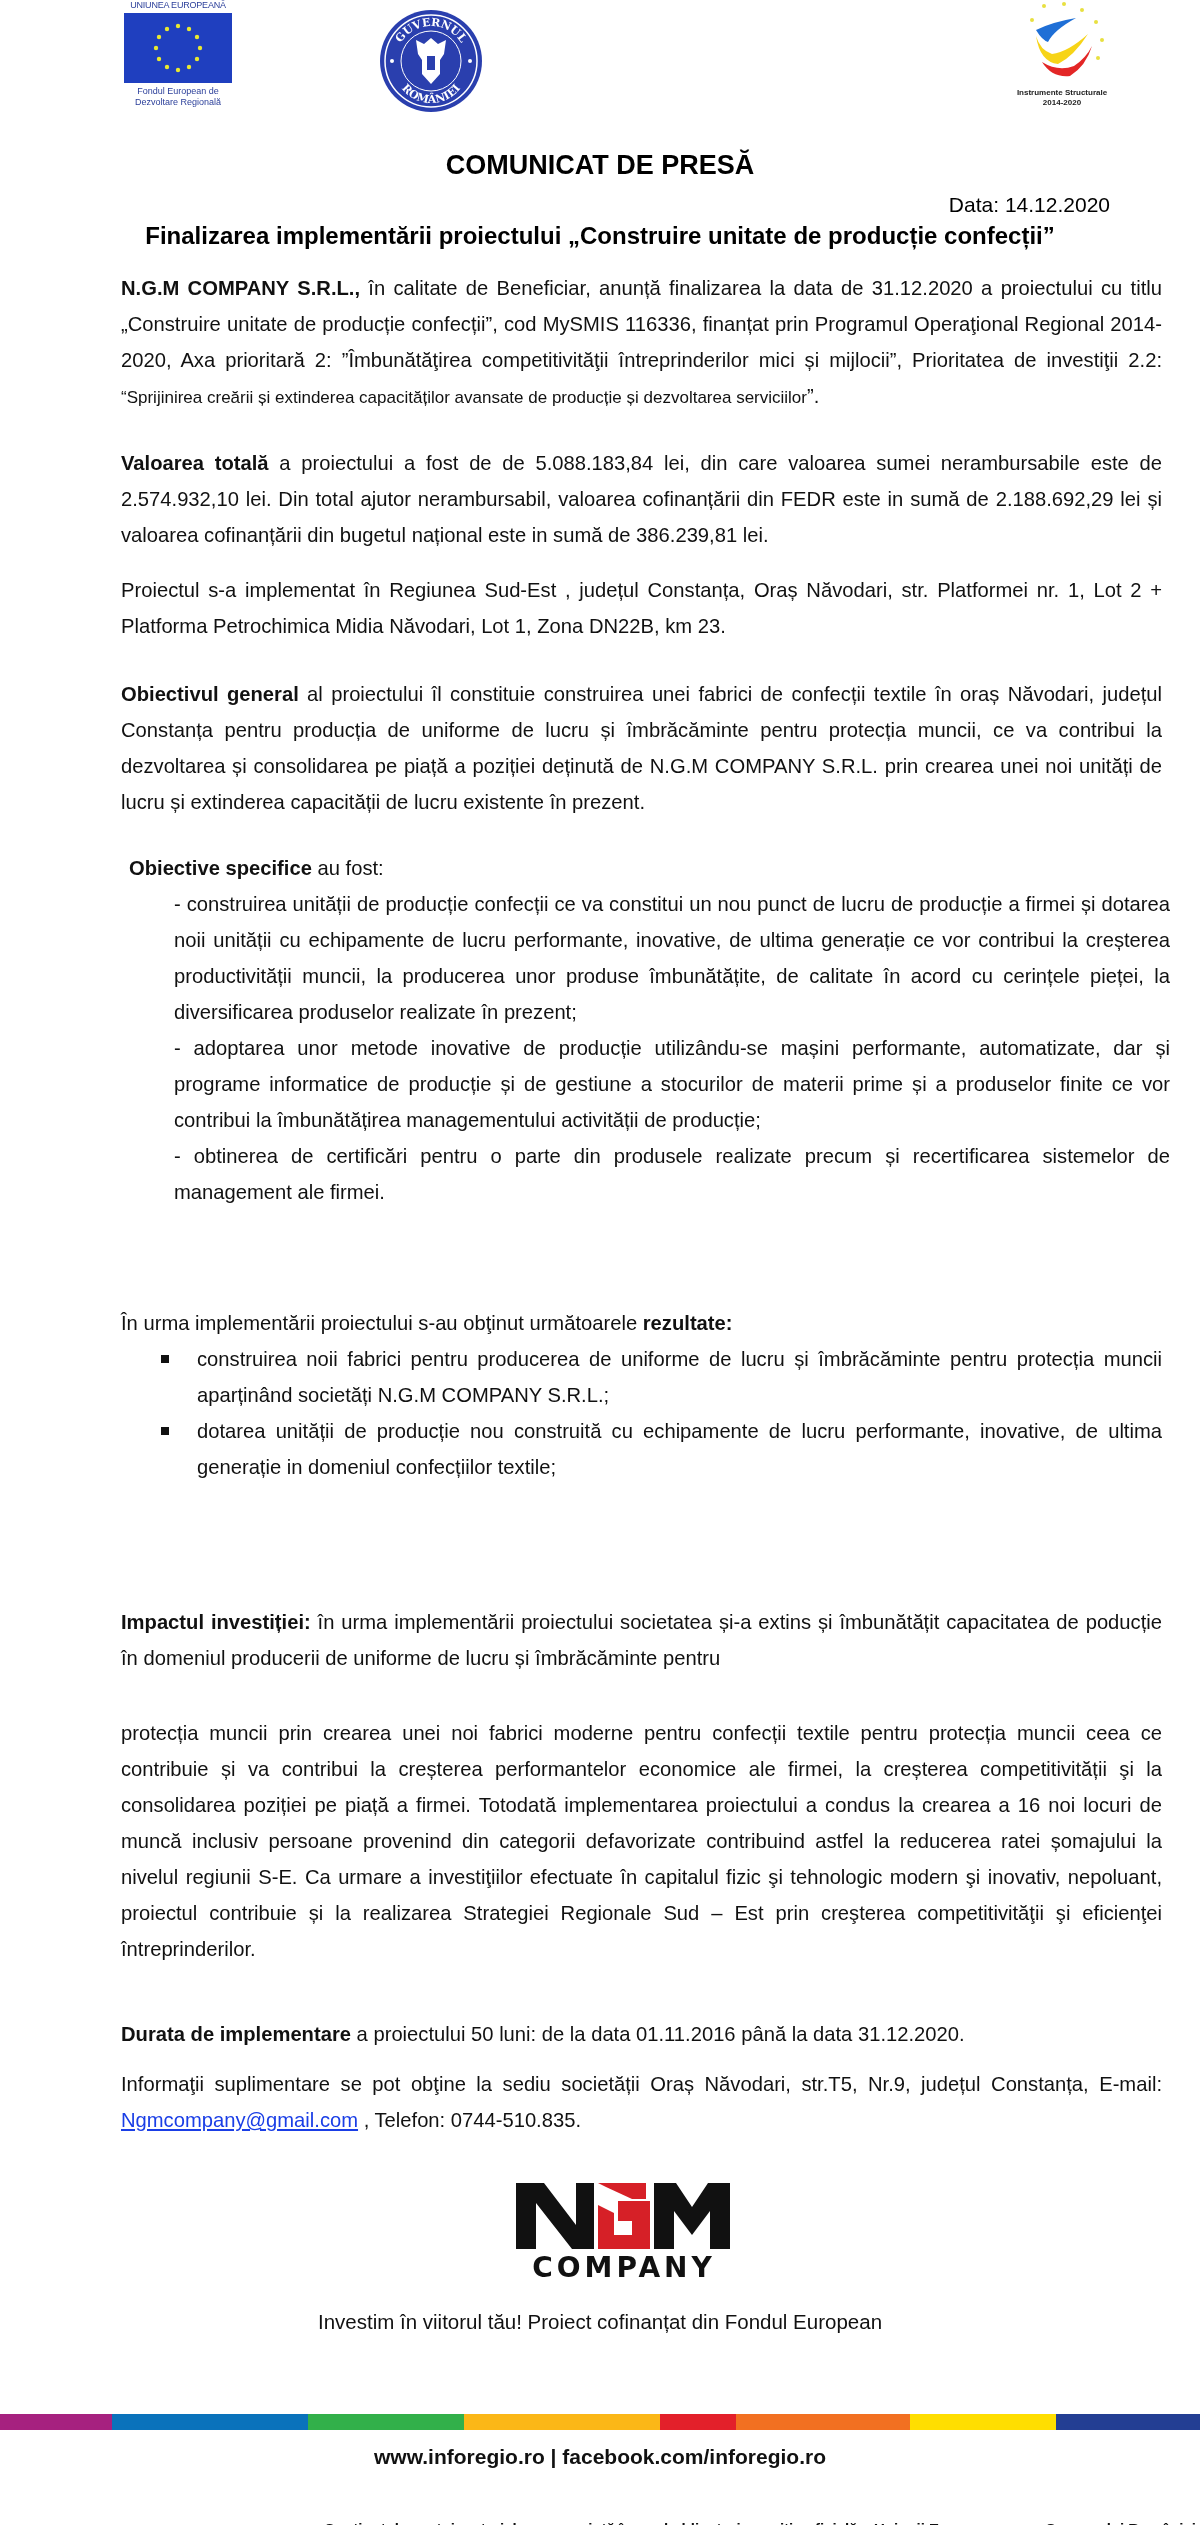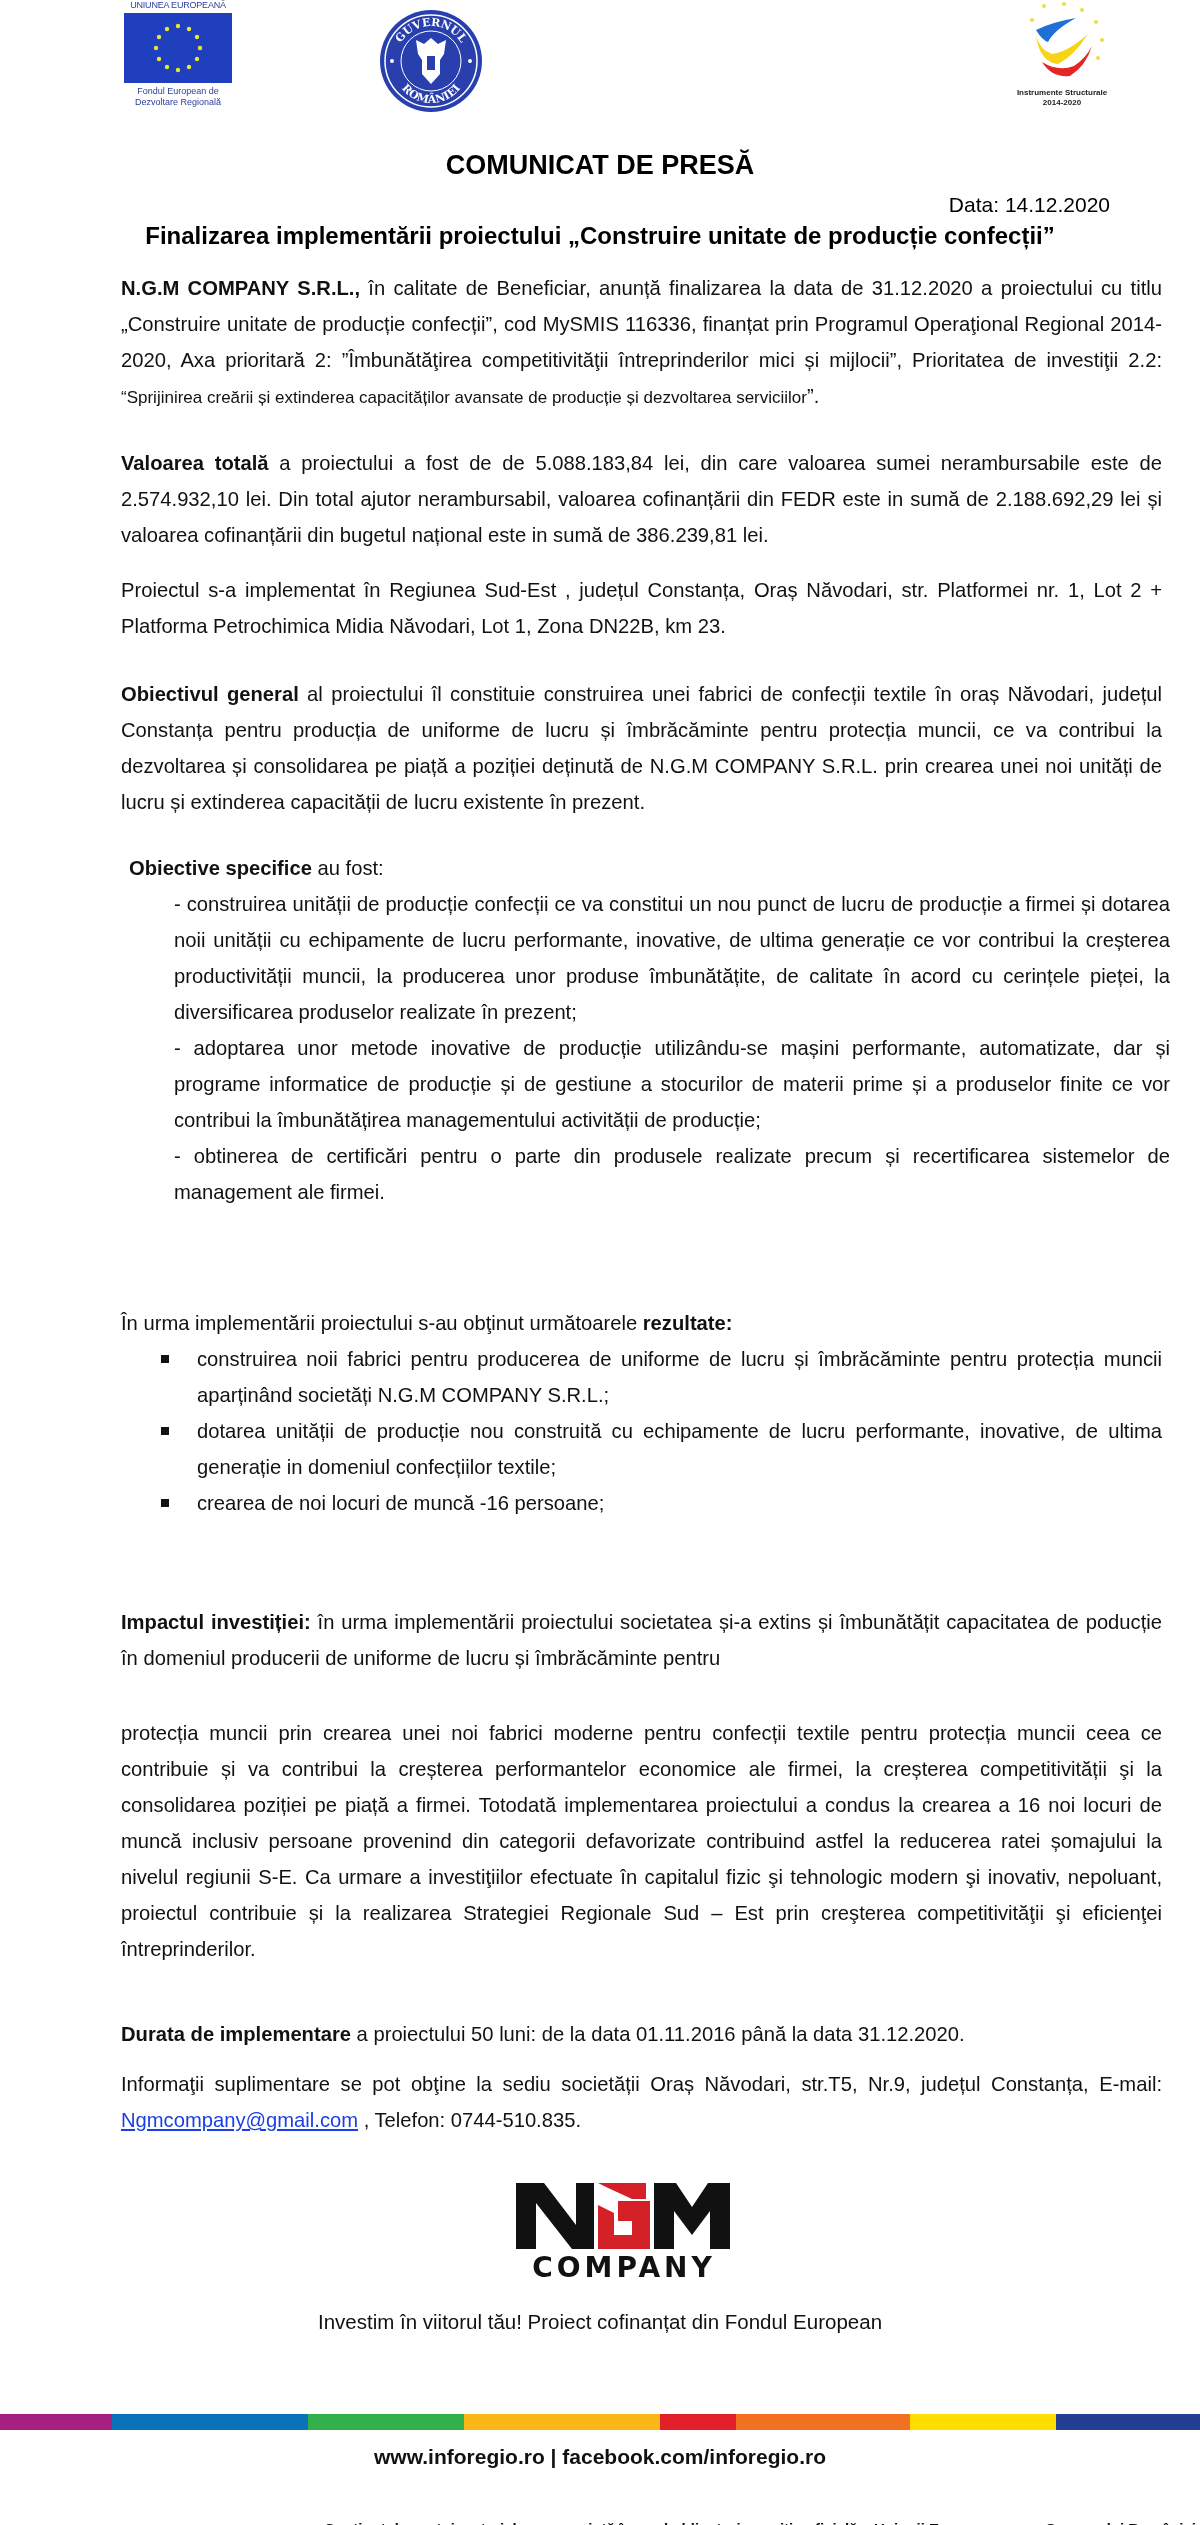--- a/index.html
+++ b/index.html
@@ -138,21 +138,20 @@
   <p><b>Obiective specifice</b><span> au fost:</span></p>
   <p class="indent">-  construirea unității de producție confecții ce va constitui un nou punct de lucru de producție a firmei și dotarea noii unității cu echipamente de lucru performante, inovative, de ultima generație ce vor contribui la creșterea productivității muncii, la producerea unor produse îmbunătățite, de calitate în acord cu cerințele pieței, la diversificarea produselor realizate în prezent;</p>
   <p class="indent">- adoptarea unor metode inovative de producție utilizându-se mașini performante, automatizate, dar și programe informatice de producție și de gestiune a stocurilor de materii prime și a produselor finite ce vor contribui la îmbunătățirea managementului activității de producție;</p>
   <p class="indent">-  obtinerea de certificări pentru o parte din produsele realizate precum și recertificarea sistemelor de management ale firmei.</p>
 </div>
 
 <div class="body" style="top:1305px;">
   <p><span>În urma implementării proiectului s-au obţinut următoarele </span><b>rezultate:</b></p>
   <p class="bul"><span class="sq"></span><span>construirea noii fabrici pentru producerea de uniforme de lucru și îmbrăcăminte pentru protecția muncii  aparținând societăți N.G.M COMPANY S.R.L.;</span></p>
   <p class="bul"><span class="sq"></span><span>dotarea unității de producție nou construită cu echipamente de lucru performante, inovative, de ultima generație in domeniul confecțiilor textile;</span></p>
-  <p class="bul"><span class="sq"></span><span>crearea de noi locuri de muncă -16 persoane;</span></p>
 </div>
 
 <p class="body" style="top:1604px;">
   <b>Impactul investiției:</b><span> în urma implementării proiectului societatea și-a extins și îmbunătățit capacitatea de poducție în domeniul producerii de uniforme de lucru și îmbrăcăminte pentru</span>
 </p>
 
 <p class="body" style="top:1715px;">protecția muncii prin crearea unei noi fabrici moderne pentru confecții textile pentru protecția muncii ceea ce contribuie și va contribui la creșterea performantelor economice ale firmei, la creșterea competitivității şi la consolidarea poziției pe piață a firmei. Totodată implementarea proiectului a condus la crearea a 16 noi locuri de muncă inclusiv persoane provenind din categorii defavorizate contribuind astfel la reducerea ratei șomajului la nivelul regiunii S-E. Ca urmare a investiţiilor efectuate în capitalul fizic şi tehnologic modern şi inovativ, nepoluant, proiectul contribuie și la realizarea Strategiei Regionale Sud – Est prin creşterea competitivităţii şi eficienţei întreprinderilor.</p>
 
 <p class="body" style="top:2016px;">
   <b>Durata de implementare</b><span> a proiectului 50 luni: de la data 01.11.2016 până la data 31.12.2020.</span>

